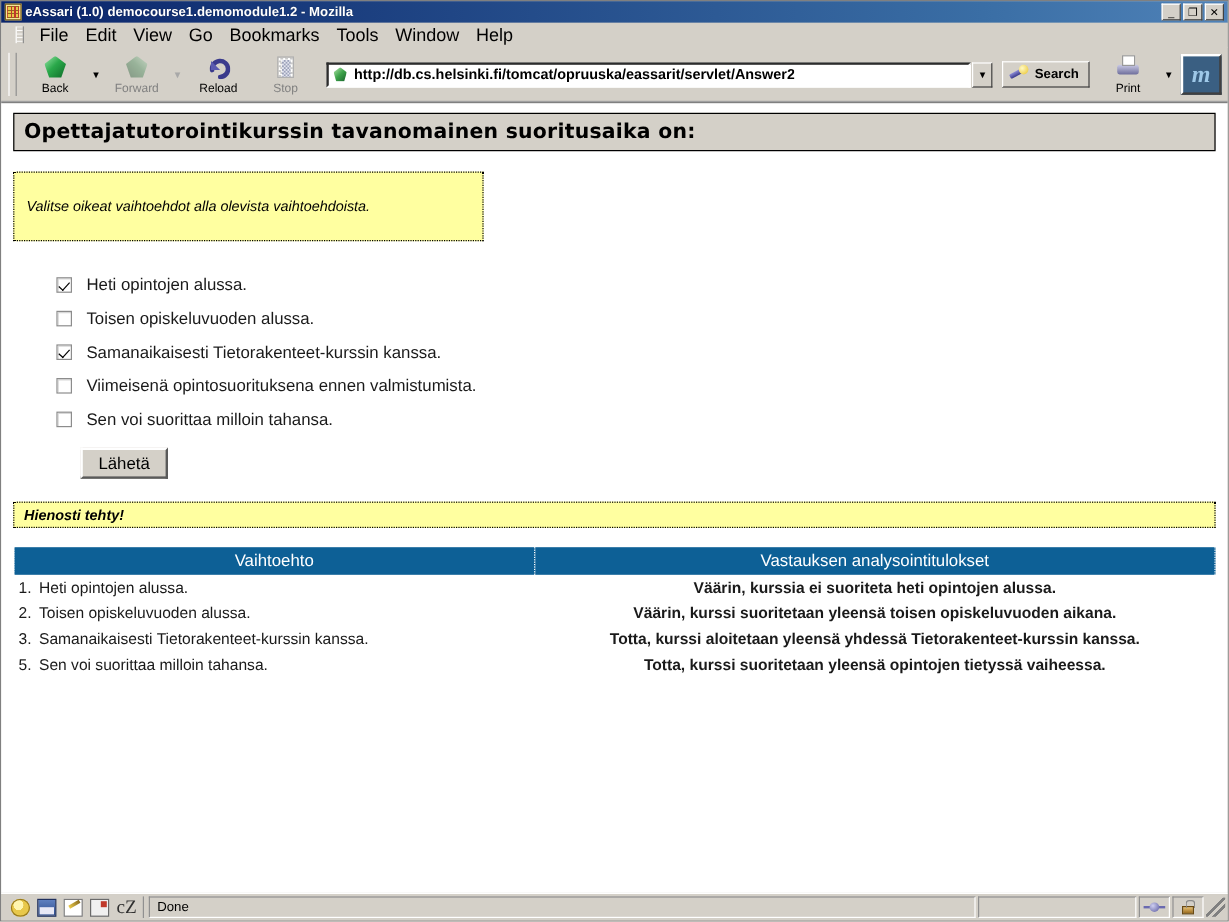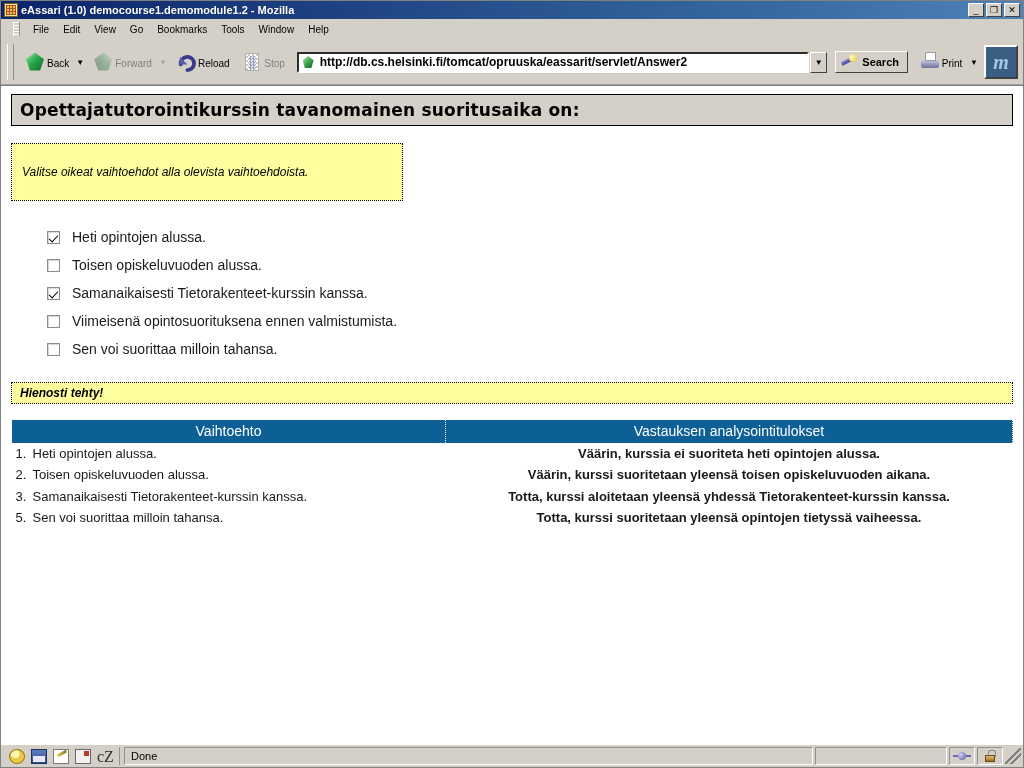--- a/index.html
+++ b/index.html
@@ -71,38 +71,38 @@
   .grip {
     width: 5px; height: 14px; margin-right: 6px;
     background-image:
       linear-gradient(to bottom, #fff 0 1px, transparent 1px 3px);
     background-size: 2px 3px;
     border-left: 1px solid #fff;
     border-right: 1px solid #909090;
     flex: none;
   }
   .menuitem {
-    font-size: 10px; color: #000; padding: 2px 7px; cursor: default;
+    font-size: 15px; color: #000; padding: 2px 7px; cursor: default;
     white-space: nowrap;
   }
 
   
   .toolbar {
     height: 44px; background: #d4d0c8;
     display: flex; align-items: center; flex: none;
     padding-left: 6px; gap: 0px;
     border-bottom: 1px solid #a0a0a0;
   }
   .tb-grip {
     width: 5px; height: 36px; margin-right: 4px;
     border-left: 1px solid #fff; border-right: 1px solid #909090;
     flex: none;
   }
   .tbbtn {
-    display: flex; flex-direction: row; align-items: center; justify-content: center;
+    display: flex; flex-direction: column; align-items: center; justify-content: center;
     min-width: 46px; height: 40px; padding: 1px 4px 0;
     font-size: 10px; color: #000; cursor: default; border: 1px solid transparent;
   }
   .tbbtn.disabled { color: #808080; }
   .tbicon { width: 24px; height: 22px; position: relative; }
   .tblabel { font-size: 10px; line-height: 11px; margin-top: 1px; }
   .tbarrow {
     width: 12px; height: 40px; display: flex; align-items: center; justify-content: center;
     font-size: 8px; color: #000;
   }
@@ -508,20 +508,23 @@
       <div class="opt-row">
         <div class="cb"></div>
         <div class="opt-label">Viimeisenä opintosuorituksena ennen valmistumista.</div>
       </div>
       <div class="opt-row">
         <div class="cb"></div>
         <div class="opt-label">Sen voi suorittaa milloin tahansa.</div>
       </div>
     </div>
 
+    <div class="submit-row">
+      <button class="submit-btn">Lähetä</button>
+    </div>
 
     <div class="feedback-bar">Hienosti tehty!</div>
 
     <table class="rtable">
       <colgroup>
           <col class="c1">
           <col>
         </colgroup>
       <thead>
         <tr>

